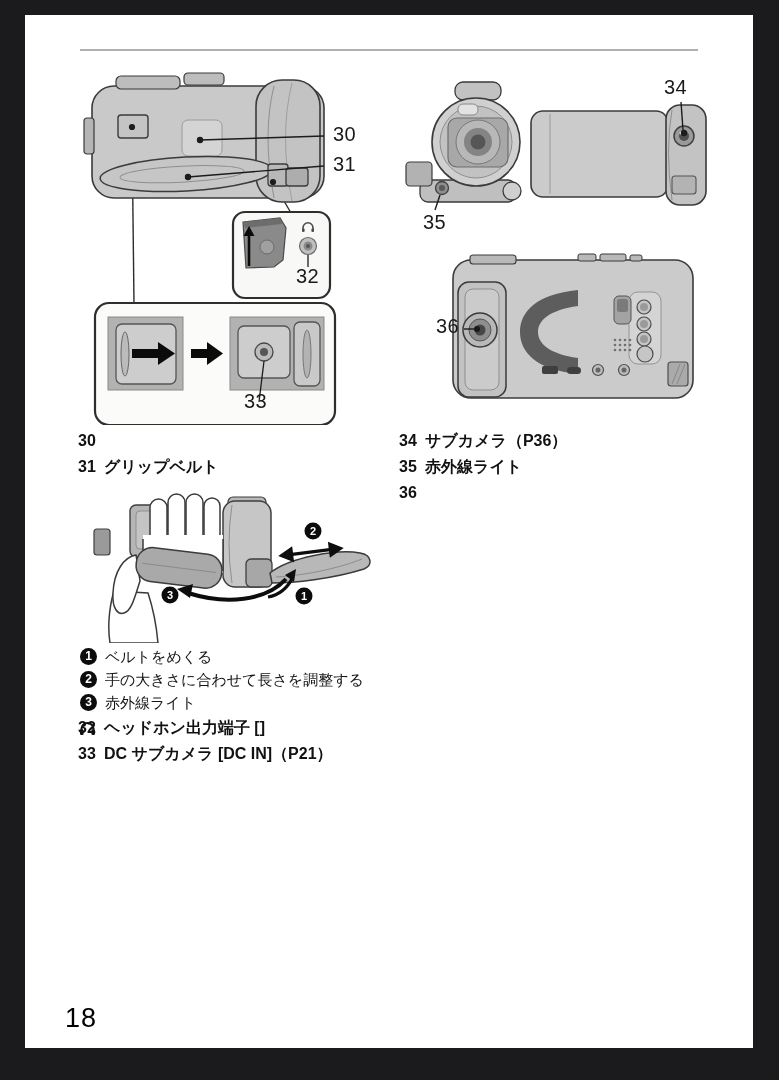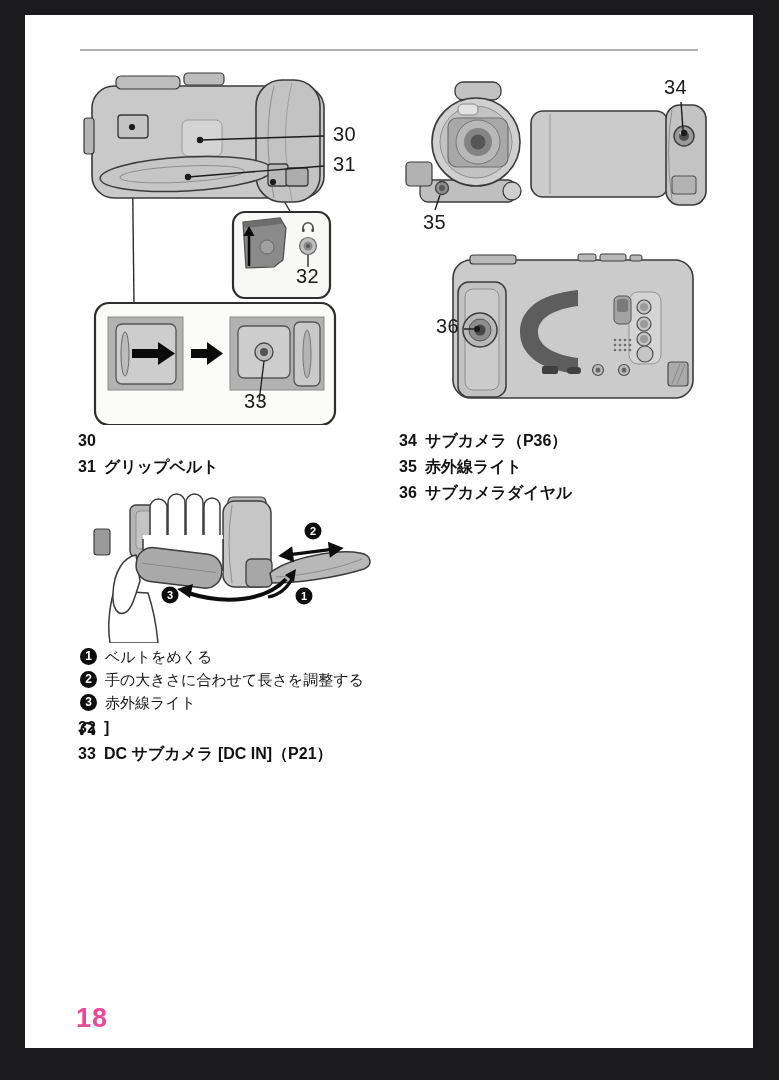--- a/index.html
+++ b/index.html
@@ -19,21 +19,21 @@
   .part-row{display:flex;align-items:flex-start;line-height:26px;font-size:16px;font-weight:700;color:#111;}
   .pnum{width:26px;flex:0 0 26px;}
   .steps{position:absolute;left:55px;top:630px;}
   .step-row{display:flex;align-items:center;line-height:23px;font-size:15px;color:#151515;}
   .nc{display:inline-block;width:17px;height:17px;border-radius:50%;background:#0c0c0c;color:#fff;
       font-size:12px;font-weight:700;line-height:17px;text-align:center;margin-right:8px;flex:0 0 17px;}
   .terminals{position:absolute;left:53px;top:700px;}
   .term-row{display:flex;align-items:center;line-height:26px;font-size:16px;font-weight:700;color:#111;}
   .term-row .pnum{width:26px;flex:0 0 26px;}
   .hp-ic{margin:0 1px;}
-  .pageno{position:absolute;left:51px;top:988px;font-size:27px;font-weight:700;color:#ec4899;letter-spacing:1px;}
+  .pageno{position:absolute;left:40px;top:988px;font-size:27px;font-weight:400;color:#000000;letter-spacing:1px;}
   .svgtxt{font-family:"Liberation Sans",sans-serif;font-size:11px;font-weight:700;fill:#ffffff;text-anchor:middle;}
 </style>
 </head>
 <body>
 
 <div class="paper">
 
   <div class="rule"></div>
 
   <svg class="d-left" width="292" height="355" viewBox="0 0 292 355">
@@ -300,21 +300,20 @@
     <div class="part-row">
       <span class="pnum">34</span>
       <span class="ptxt">サブカメラ（P36）</span>
     </div>
     <div class="part-row">
       <span class="pnum">35</span>
       <span class="ptxt">赤外線ライト</span>
     </div>
     <div class="part-row">
       <span class="pnum">36</span>
-      <span class="ptxt">サブカメラダイヤル</span>
     </div>
   </div>
 
   <div class="steps">
     <div class="step-row">
       <span class="nc">1</span>
       <span>ベルトをめくる</span>
     </div>
     <div class="step-row">
       <span class="nc">2</span>
@@ -322,20 +321,21 @@
     </div>
     <div class="step-row">
       <span class="nc">3</span>
       <span>赤外線ライト</span>
     </div>
   </div>
 
   <div class="terminals">
     <div class="term-row">
       <span class="pnum">32</span>
+      <span>ヘッドホン出力端子 [</span>
       <svg class="hp-ic" width="17" height="15" viewBox="0 0 17 15">
         <path d="M2.5,12 V8 a6,6 0 0 1 12,0 V12" fill="none" stroke="#111111" stroke-width="2.2"></path>
         <rect x="1" y="8.5" width="3.6" height="5.5" rx="1.2" fill="#111111"></rect>
         <rect x="12.4" y="8.5" width="3.6" height="5.5" rx="1.2" fill="#111111"></rect>
       </svg>
       <span>]</span>
     </div>
     <div class="term-row">
       <span class="pnum">33</span>
       <span>DC サブカメラ [DC IN]（P21）</span>

